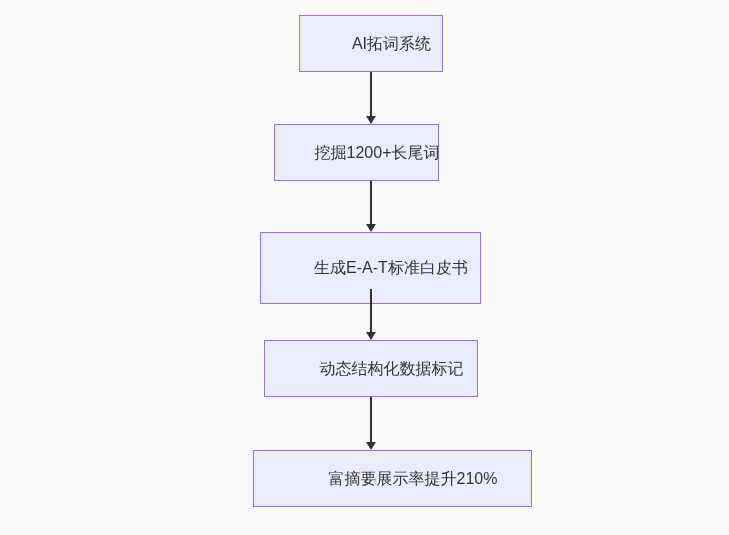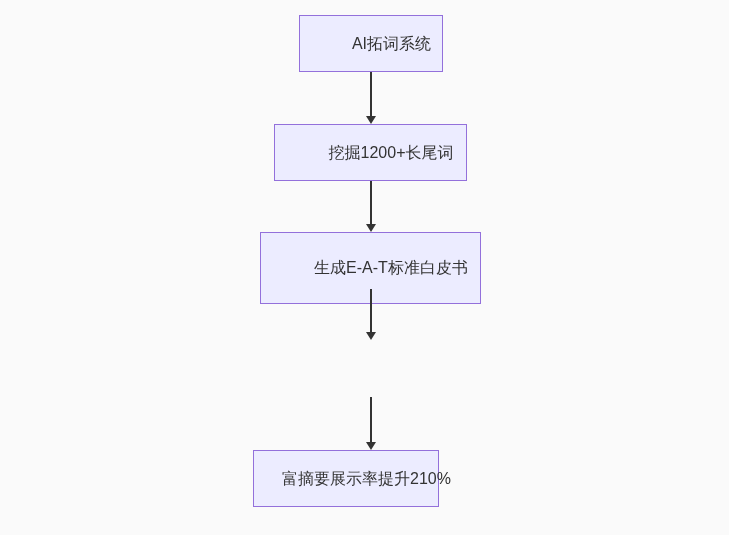--- a/index.html
+++ b/index.html
@@ -26,24 +26,24 @@
     text-align: center;
     padding-left: 41px;
   }
   .node .node-label {
     color: #333333;
     font-size: 16px;
     line-height: 1.2;
     white-space: nowrap;
   }
   .node-1 { left: 299px; top: 15px;  width: 144px; height: 57px; }
-  .node-2 { left: 274px; top: 124px; width: 193px; height: 57px; }
+  .node-2 { left: 274px; top: 124px; width: 165px; height: 57px; }
   .node-3 { left: 260px; top: 232px; width: 221px; height: 72px; }
   .node-4 { left: 264px; top: 340px; width: 214px; height: 57px; }
-  .node-5 { left: 253px; top: 450px; width: 186px; height: 57px; }
+  .node-5 { left: 253px; top: 450px; width: 279px; height: 57px; }
 
   .edge {
     position: absolute;
     left: 366px;
     width: 10px;
   }
   .edge-1 { top: 72px;  height: 52px; }
   .edge-2 { top: 181px; height: 51px; }
   .edge-3 { top: 289px; height: 51px; }
   .edge-4 { top: 397px; height: 53px; }
@@ -92,20 +92,23 @@
 
   <div class="node node-3">
     <span class="node-label">生成E-A-T标准白皮书</span>
   </div>
 
   <div class="edge edge-3">
     <div class="edge-line"></div>
     <div class="edge-head"></div>
   </div>
 
+  <div class="node node-4">
+    <span class="node-label">动态结构化数据标记</span>
+  </div>
 
   <div class="edge edge-4">
     <div class="edge-line"></div>
     <div class="edge-head"></div>
   </div>
 
   <div class="node node-5">
     <span class="node-label">富摘要展示率提升210%</span>
   </div>
 

